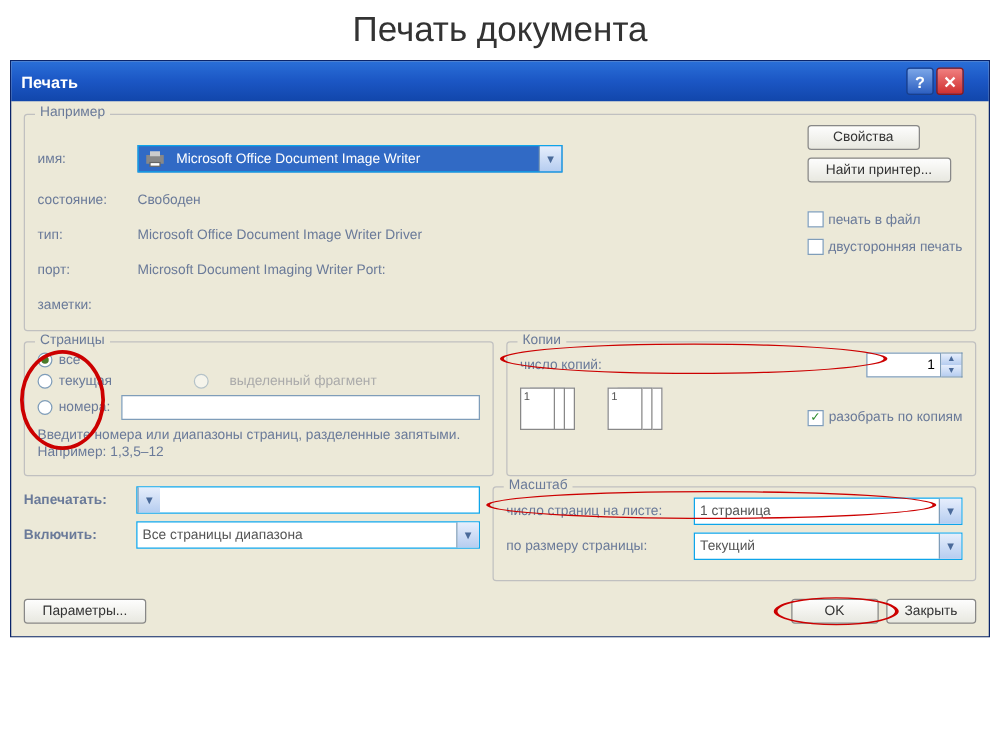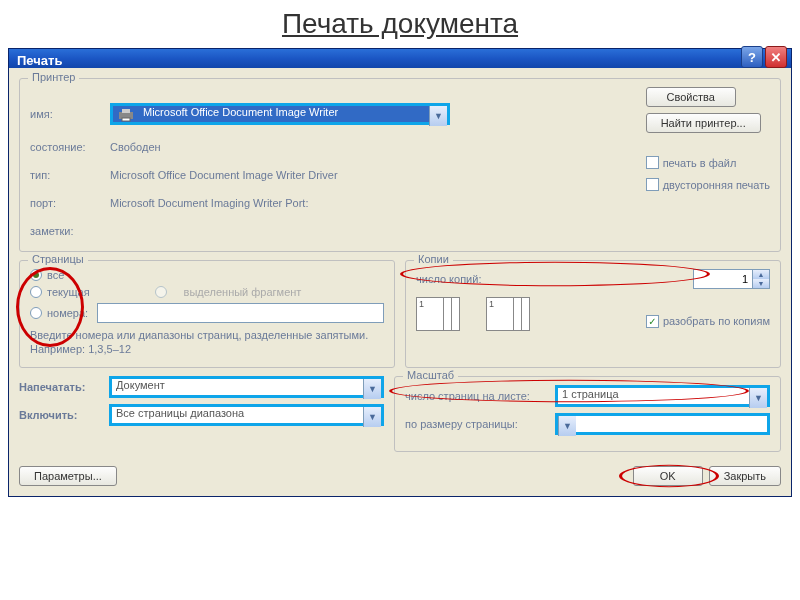--- a/index.html
+++ b/index.html
@@ -1,33 +1,33 @@
 <!DOCTYPE html>
 <html><head>
 <meta charset="utf-8">
 <style>
 * { box-sizing: border-box; margin: 0; padding: 0; }
 body { font-family: Tahoma, Arial, sans-serif; font-size: 11px; background: #fff; }
-.page-title { font-size: 28px; font-weight: normal; text-align: center; padding: 8px 0; color: #333; text-decoration: underline; }
+.page-title { font-size: 28px; font-weight: normal; text-align: center; padding: 8px 0; color: #333; }
 .dialog { width: 784px; margin: 0 auto; border: 1px solid #0a246a; background: #ece9d8; }
-.titlebar { background: linear-gradient(to bottom, #2a6fd8 0%, #1b56c4 50%, #1146ab 100%); color: #fff; height: 19px; display: flex; align-items: flex-end; padding: 0 4px 0 8px; font-weight: bold; font-size: 13px; }
+.titlebar { background: linear-gradient(to bottom, #2a6fd8 0%, #1b56c4 50%, #1146ab 100%); color: #fff; height: 32px; display: flex; align-items: center; padding: 0 20px 0 8px; font-weight: bold; font-size: 13px; }
 .titlebar .title { flex: 1; }
 .titlebar .btn { width: 22px; height: 22px; margin-left: 2px; border-radius: 3px; display: flex; align-items: center; justify-content: center; font-weight: bold; font-size: 13px; }
 .help-btn { background: linear-gradient(to bottom, #7ba6e8, #2d5fc0); border: 1px solid #1a3f8a; color: #fff; }
 .close-btn { background: linear-gradient(to bottom, #f08080, #d03030); border: 1px solid #8a1a1a; color: #fff; }
 .body { padding: 10px; color: #555; }
 .row { display: flex; gap: 10px; }
 .group { border: 1px solid #c0c0c0; border-radius: 3px; padding: 8px 10px 10px; margin-bottom: 8px; position: relative; background: #ece9d8; }
 .group-title { position: absolute; top: -8px; left: 8px; background: #ece9d8; padding: 0 4px; color: #6a7a99; font-size: 11px; }
 .printer-group { width: 100%; }
 .label { color: #6a7a99; display: inline-block; }
 .printer-row { display: flex; align-items: center; margin-bottom: 4px; margin-top: 16px; }
 .printer-row .label { width: 80px; }
 .printer-row .val { color: #6a7a99; flex: 1; }
-.combo { display: flex; border: 3px solid #0ea5e9; background: #fff; height: 22px; flex: 1; }
+.combo { display: flex; align-items: center; border: 1px solid #0ea5e9; background: #fff; height: 22px; flex: 1; }
 .combo.selected { background: #316ac5; color: #fff; }
 .combo .icon { width: 22px; height: 18px; display: flex; align-items: center; justify-content: center; margin: 0 2px; }
 .combo .text { flex: 1; padding: 0 4px; font-size: 11px; }
 .combo .arrow { width: 18px; height: 20px; background: linear-gradient(to bottom, #e6eefc, #b6cdf0); border-left: 1px solid #7f9db9; display: flex; align-items: center; justify-content: center; color: #4a6a9a; font-size: 9px; }
 .btn-std { background: linear-gradient(to bottom, #fdfdfd, #e8e8e0); border: 1px solid #888; border-radius: 3px; padding: 3px 14px; font-size: 11px; color: #333; min-width: 90px; text-align: center; cursor: pointer; }
 .printer-right { display: flex; flex-direction: column; gap: 6px; align-items: flex-start; margin-left: 10px; }
 .checkbox-row { display: flex; align-items: center; gap: 4px; color: #6a7a99; margin-top: 3px; }
 .checkbox { width: 13px; height: 13px; border: 1px solid #7f9db9; background: #fff; display: inline-flex; align-items: center; justify-content: center; font-size: 10px; color: #2a8a2a; }
 .pages-group { flex: 1; }
 .copies-group { flex: 1; }
@@ -65,21 +65,21 @@
 <div class="dialog">
   <div class="titlebar">
     <span class="title">Печать</span>
     <div class="btn help-btn">?</div>
     <div class="btn close-btn">✕</div>
   </div>
 
   <div class="body" style="position:relative">
 
     <div class="group printer-group">
-      <span class="group-title">Принтер</span>
+      <span class="group-title">Например</span>
       <div style="display:flex">
         <div style="flex:1">
           <div class="printer-row">
             <span class="label">имя:</span>
             <div class="combo selected" style="max-width:340px">
               <span class="icon">
                 <svg width="18" height="14" viewBox="0 0 18 14">
                     <rect x="2" y="4" width="14" height="7" fill="#888"></rect>
                     <rect x="5" y="1" width="8" height="4" fill="#ccc"></rect>
                     <rect x="5" y="10" width="8" height="3" fill="#fff" stroke="#666"></rect>
@@ -181,21 +181,20 @@
         </div>
         <div class="red-ellipse" style="left:-6px; top:-22px; width:310px; height:70px;"></div>
       </div>
     </div>
 
     <div class="bottom-row">
       <div class="bottom-left">
         <div class="bottom-left-row">
           <span class="label">Напечатать:</span>
           <div class="combo" style="flex:1">
-              <span class="text">Документ</span>
               <span class="arrow">▼</span>
             </div>
         </div>
         <div class="bottom-left-row">
           <span class="label">Включить:</span>
           <div class="combo" style="flex:1">
               <span class="text">Все страницы диапазона</span>
               <span class="arrow">▼</span>
             </div>
         </div>
@@ -206,20 +205,21 @@
         <div class="scale-row">
           <span class="label">число страниц на листе:</span>
           <div class="combo" style="flex:1">
               <span class="text">1 страница</span>
               <span class="arrow">▼</span>
             </div>
         </div>
         <div class="scale-row">
           <span class="label">по размеру страницы:</span>
           <div class="combo" style="flex:1">
+              <span class="text">Текущий</span>
               <span class="arrow">▼</span>
             </div>
         </div>
         <div class="red-ellipse" style="left:-6px; top:-18px; width:360px; height:64px;"></div>
       </div>
     </div>
 
     <div class="footer">
       <div class="btn-std">Параметры...</div>
       <div class="footer-right" style="position:relative">

